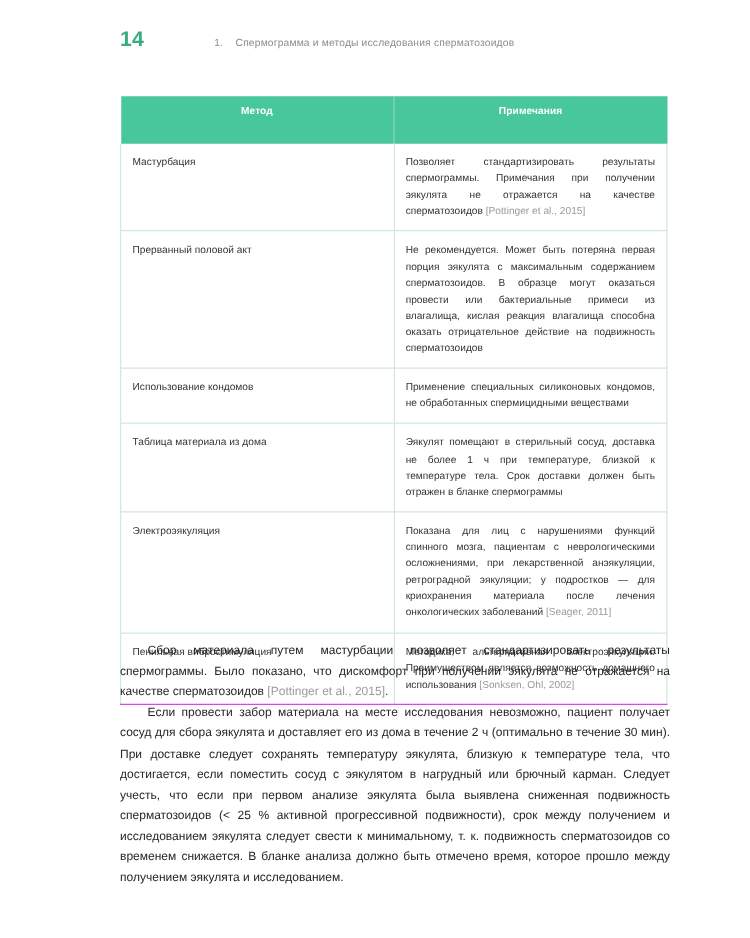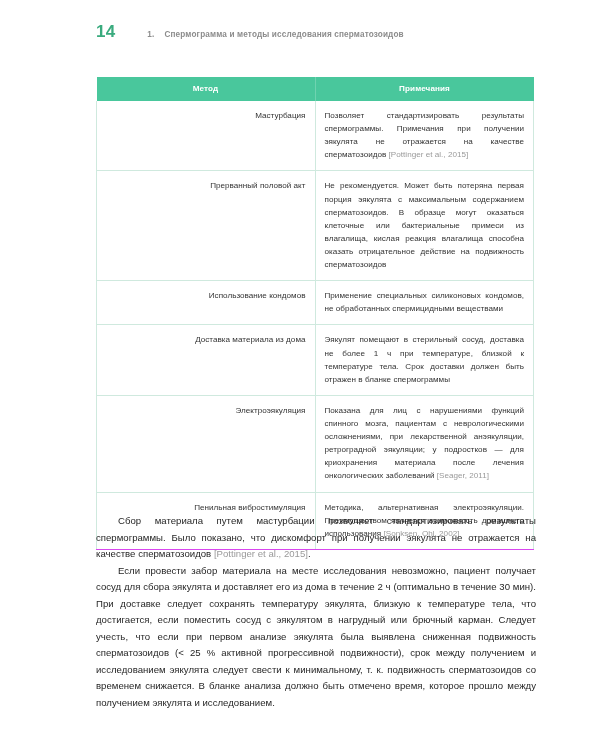--- a/index.html
+++ b/index.html
@@ -31,26 +31,25 @@
     display: flex;
     align-items: baseline;
   }
   .folio {
     font-size: 17px;
     font-weight: bold;
     color: #3aab7e;
     letter-spacing: 0.2px;
   }
   .rh-title {
-    margin-left: 32px;
+    margin-left: 56px;
     font-size: 8.2px;
     color: #8c8c8c;
     white-space: nowrap;
     letter-spacing: 0.15px;
-    font-weight: bold;
   }
   .rh-num {
     display: inline-block;
     margin-right: 10px;
   }
 
   
   .table-caption {
     position: absolute;
     left: 96px;
@@ -78,37 +77,36 @@
     width: 100%;
     border-collapse: collapse;
     table-layout: fixed;
     font-size: 8.1px;
   }
   table.data th {
     background: #49c79c;
     color: #ffffff;
     font-weight: bold;
     font-size: 8.1px;
-    padding: 7px 6px 8px 6px;
+    padding: 7px 6px 22px 6px;
     border: none;
     letter-spacing: 0.1px;
   }
   table.data th.th-method {
     border-right: 1px solid #6fd3b0;
   }
   table.data td {
     border-bottom: 1px solid #cfe9de;
     border-left: 1px solid #cfe9de;
     border-right: 1px solid #cfe9de;
     padding: 8px 9px 9px 9px;
     vertical-align: top;
     line-height: 1.62;
     color: #333333;
     letter-spacing: 0.02px;
-    text-align: right;
   }
   table.data td.c-method {
     width: 104px;
     border-left: 1px solid #cfe9de;
     border-right: 1px solid #cfe9de;
   }
   table.data td.c-note {
     text-align: justify;
     text-justify: inter-word;
   }
@@ -158,28 +156,28 @@
           <th>Примечания</th>
         </tr>
       </thead>
       <tbody>
         <tr>
           <td class="c-method">Мастурбация</td>
           <td class="c-note"><span>Позволяет стандартизировать результаты спермограммы. Примечания при получении эякулята не отражается на качестве сперматозоидов </span><span class="cite">[Pottinger et al., 2015]</span></td>
         </tr>
         <tr>
           <td class="c-method">Прерванный половой акт</td>
-          <td class="c-note"><span>Не рекомендуется. Может быть потеряна первая порция эякулята с максимальным содержанием сперматозоидов. В образце могут оказаться клеточные или бактериальные примеси из влагалища, кислая реакция влагалища способна оказать отрицательное действие на подвижность сперматозоидов</span><span class="cite"></span></td>
+          <td class="c-note"><span>Не рекомендуется. Может быть потеряна первая порция эякулята с максимальным содержанием сперматозоидов. В образце могут оказаться провести или бактериальные примеси из влагалища, кислая реакция влагалища способна оказать отрицательное действие на подвижность сперматозоидов</span><span class="cite"></span></td>
         </tr>
         <tr>
           <td class="c-method">Использование кондомов</td>
           <td class="c-note"><span>Применение специальных силиконовых кондомов, не обработанных спермицидными веществами</span><span class="cite"></span></td>
         </tr>
         <tr>
-          <td class="c-method">Доставка материала из дома</td>
+          <td class="c-method">Таблица материала из дома</td>
           <td class="c-note"><span>Эякулят помещают в стерильный сосуд, доставка не более 1 ч при температуре, близкой к температуре тела. Срок доставки должен быть отражен в бланке спермограммы</span><span class="cite"></span></td>
         </tr>
         <tr>
           <td class="c-method">Электроэякуляция</td>
           <td class="c-note"><span>Показана для лиц с нарушениями функций спинного мозга, пациентам с неврологическими осложнениями, при лекарственной анэякуляции, ретроградной эякуляции; у подростков — для криохранения материала после лечения онкологических заболеваний </span><span class="cite">[Seager, 2011]</span></td>
         </tr>
         <tr>
           <td class="c-method">Пенильная вибростимуляция</td>
           <td class="c-note"><span>Методика, альтернативная электроэякуляции. Преимуществом является возможность домашнего использования </span><span class="cite">[Sonksen, Ohl, 2002]</span></td>
         </tr>

